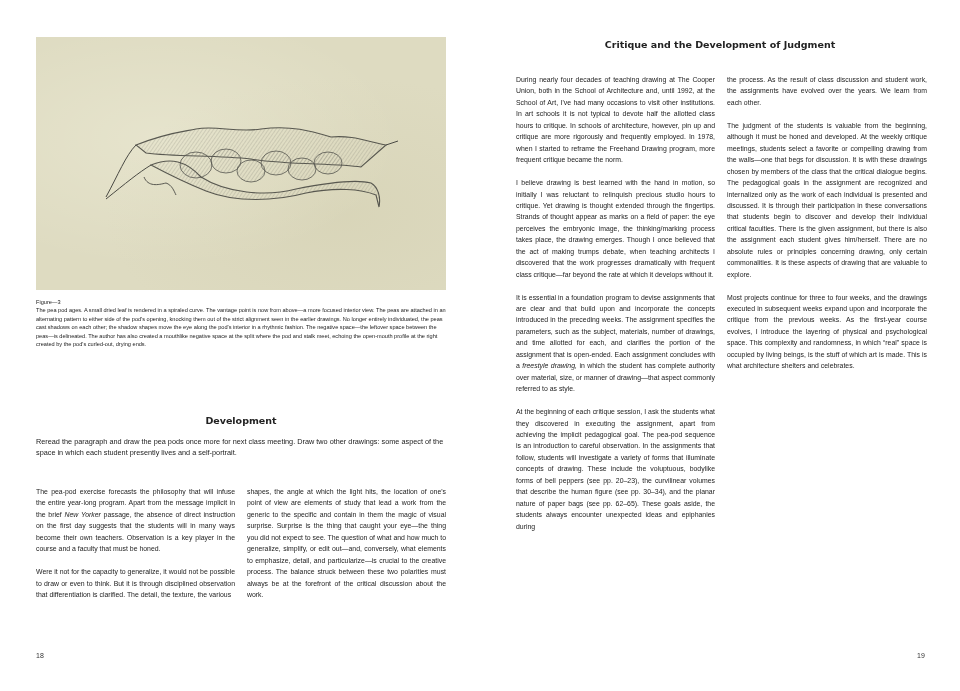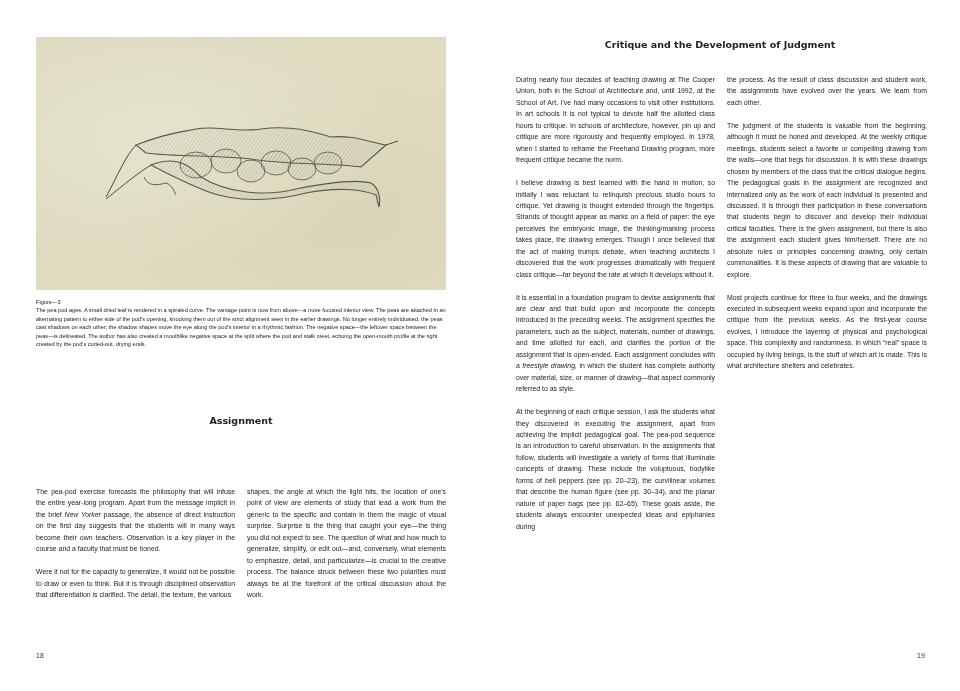--- a/index.html
+++ b/index.html
@@ -92,21 +92,22 @@
 
       <path d="M350,108 L362,104" stroke="#4a4a44" stroke-width="1"></path>
     </svg>
   </div>
 
   <div class="caption">
     <span class="fig-label">Figure—3</span>
     <span>The pea pod ages. A small dried leaf is rendered in a spiraled curve. The vantage point is now from above—a more focused interior view. The peas are attached in an alternating pattern to either side of the pod's opening, knocking them out of the strict alignment seen in the earlier drawings. No longer entirely individuated, the peas cast shadows on each other; the shadow shapes move the eye along the pod's interior in a rhythmic fashion. The negative space—the leftover space between the peas—is delineated. The author has also created a mouthlike negative space at the split where the pod and stalk meet, echoing the open-mouth profile at the right created by the pod's curled-out, drying ends.</span>
   </div>
 
-  <h2 class="heading assignment-heading">Assignment</h2>
+  <h2 class="heading assignment-heading">Development</h2>
+  <p class="assignment-text">Reread the paragraph and draw the pea pods once more for next class meeting. Draw two other drawings: some aspect of the space in which each student presently lives and a self-portrait.</p>
 
   <div class="col col-l1">
     <p><span>The pea-pod exercise forecasts the philosophy that will infuse the entire year-long program. Apart from the message implicit in the brief </span><em>New Yorker</em><span> passage, the absence of direct instruction on the first day suggests that the students will in many ways become their own teachers. Observation is a key player in the course and a faculty that must be honed.</span></p>
     <p>Were it not for the capacity to generalize, it would not be possible to draw or even to think. But it is through disciplined observation that differentiation is clarified. The detail, the texture, the various</p>
   </div>
 
   <div class="col col-l2">
     <p>shapes, the angle at which the light hits, the location of one's point of view are elements of study that lead a work from the generic to the specific and contain in them the magic of visual surprise. Surprise is the thing that caught your eye—the thing you did not expect to see. The question of what and how much to generalize, simplify, or edit out—and, conversely, what elements to emphasize, detail, and particularize—is crucial to the creative process. The balance struck between these two polarities must always be at the forefront of the critical discussion about the work.</p>
   </div>
 

